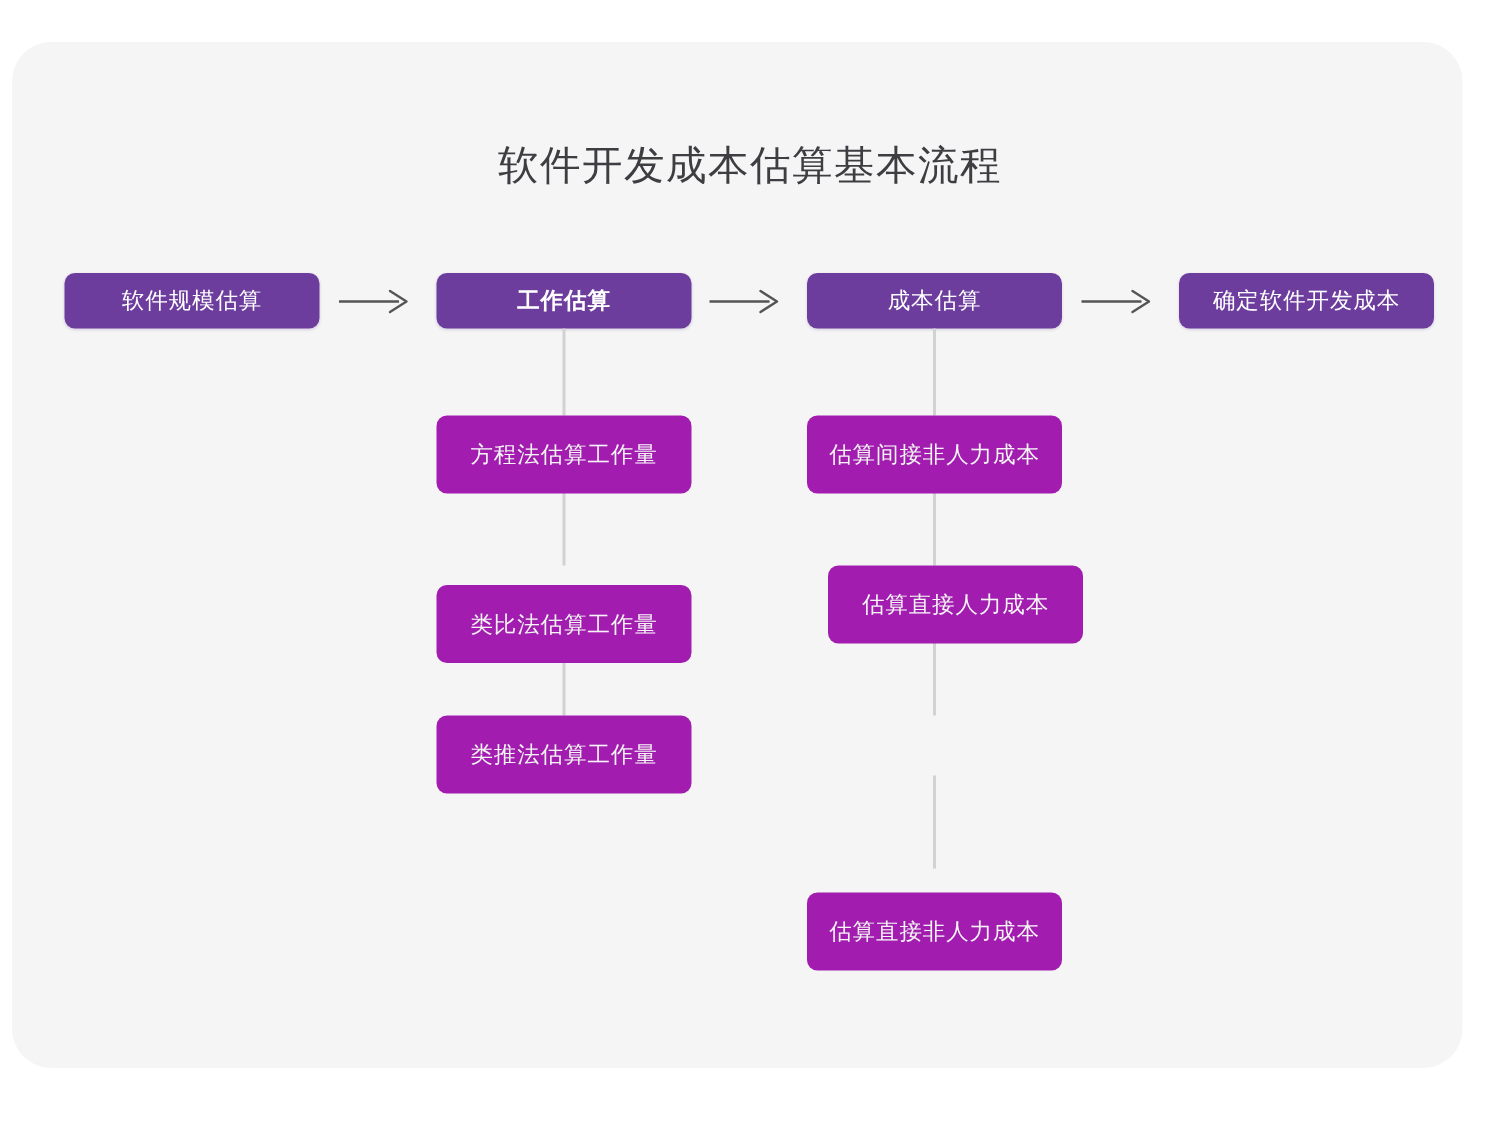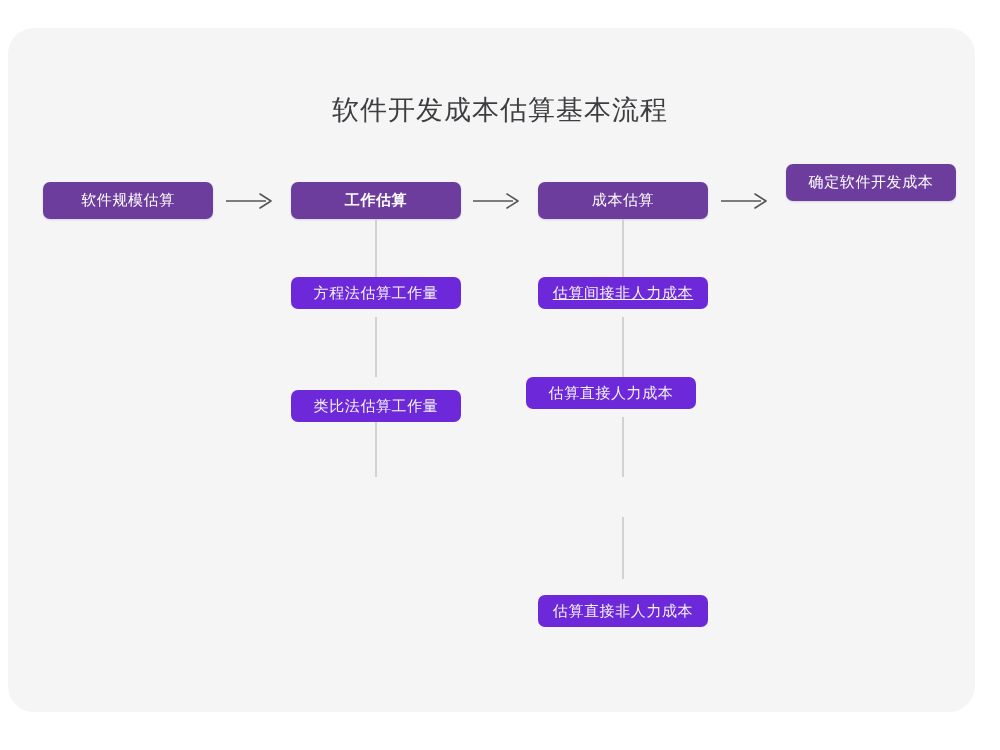--- a/index.html
+++ b/index.html
@@ -54,58 +54,58 @@
     background: #6d3d9e;
     color: #ffffff;
     border-radius: 7px;
     font-size: 15px;
     height: 37px;
     width: 170px;
     letter-spacing: 0.6px;
     box-shadow: 0 1px 2px rgba(80,50,120,0.18);
   }
   .node.secondary {
-    background: #6d28d9;
+    background: #a21caf;
     color: #f4f4f4;
     border-radius: 7px;
     font-size: 15px;
-    height: 32px;
+    height: 52px;
     width: 170px;
     letter-spacing: 0.6px;
   }
   .arrow {
     position: absolute;
     height: 24px;
     width: 54px;
     top: 189px;
   }
   .arrow svg { display: block; }
   .vline {
     position: absolute;
     width: 2px;
     background: #d2d2d2;
   }
   
   #node-scale      { left: 43px;  top: 182px; }
   #node-effort     { left: 291px; top: 182px; font-weight: bold; }
   #node-cost       { left: 538px; top: 182px; }
-  #node-final      { left: 786px; top: 164px; }
+  #node-final      { left: 786px; top: 182px; }
 
   #arrow-1 { left: 224px; }
   #arrow-2 { left: 471px; }
   #arrow-3 { left: 719px; }
 
   
   #node-eq    { left: 291px; top: 277px; }
   #node-ana   { left: 291px; top: 390px; }
   #node-ded   { left: 291px; top: 477px; }
 
   
-  #node-indirect-non  { left: 538px; top: 277px; text-decoration: underline; }
-  #node-direct-labor  { left: 526px; top: 377px; }
+  #node-indirect-non  { left: 538px; top: 277px; }
+  #node-direct-labor  { left: 552px; top: 377px; }
   #node-indirect-labor{ left: 538px; top: 477px; }
   #node-direct-non    { left: 538px; top: 579px; margin-top: 16px; }
 
   
   #line-e0 { left: 375px; top: 219px; height: 58px; }
   #line-e1 { left: 375px; top: 317px; height: 60px; }
   #line-e2 { left: 375px; top: 417px; height: 60px; }
 
   
   #line-c0 { left: 622px; top: 219px; height: 58px; }
@@ -152,20 +152,21 @@
   </div>
 
   <div class="vline" id="line-e0"></div>
   <div class="vline" id="line-e1"></div>
   <div class="vline" id="line-e2"></div>
 
   <div class="node secondary" id="node-eq">方程法估算工作量</div>
 
   <div class="node secondary" id="node-ana">类比法估算工作量</div>
 
+  <div class="node secondary" id="node-ded">类推法估算工作量</div>
 
   <div class="vline" id="line-c0"></div>
   <div class="vline" id="line-c1"></div>
   <div class="vline" id="line-c2"></div>
   <div class="vline" id="line-c3"></div>
 
   <div class="node secondary" id="node-indirect-non">估算间接非人力成本</div>
 
   <div class="node secondary" id="node-direct-labor">估算直接人力成本</div>
 

